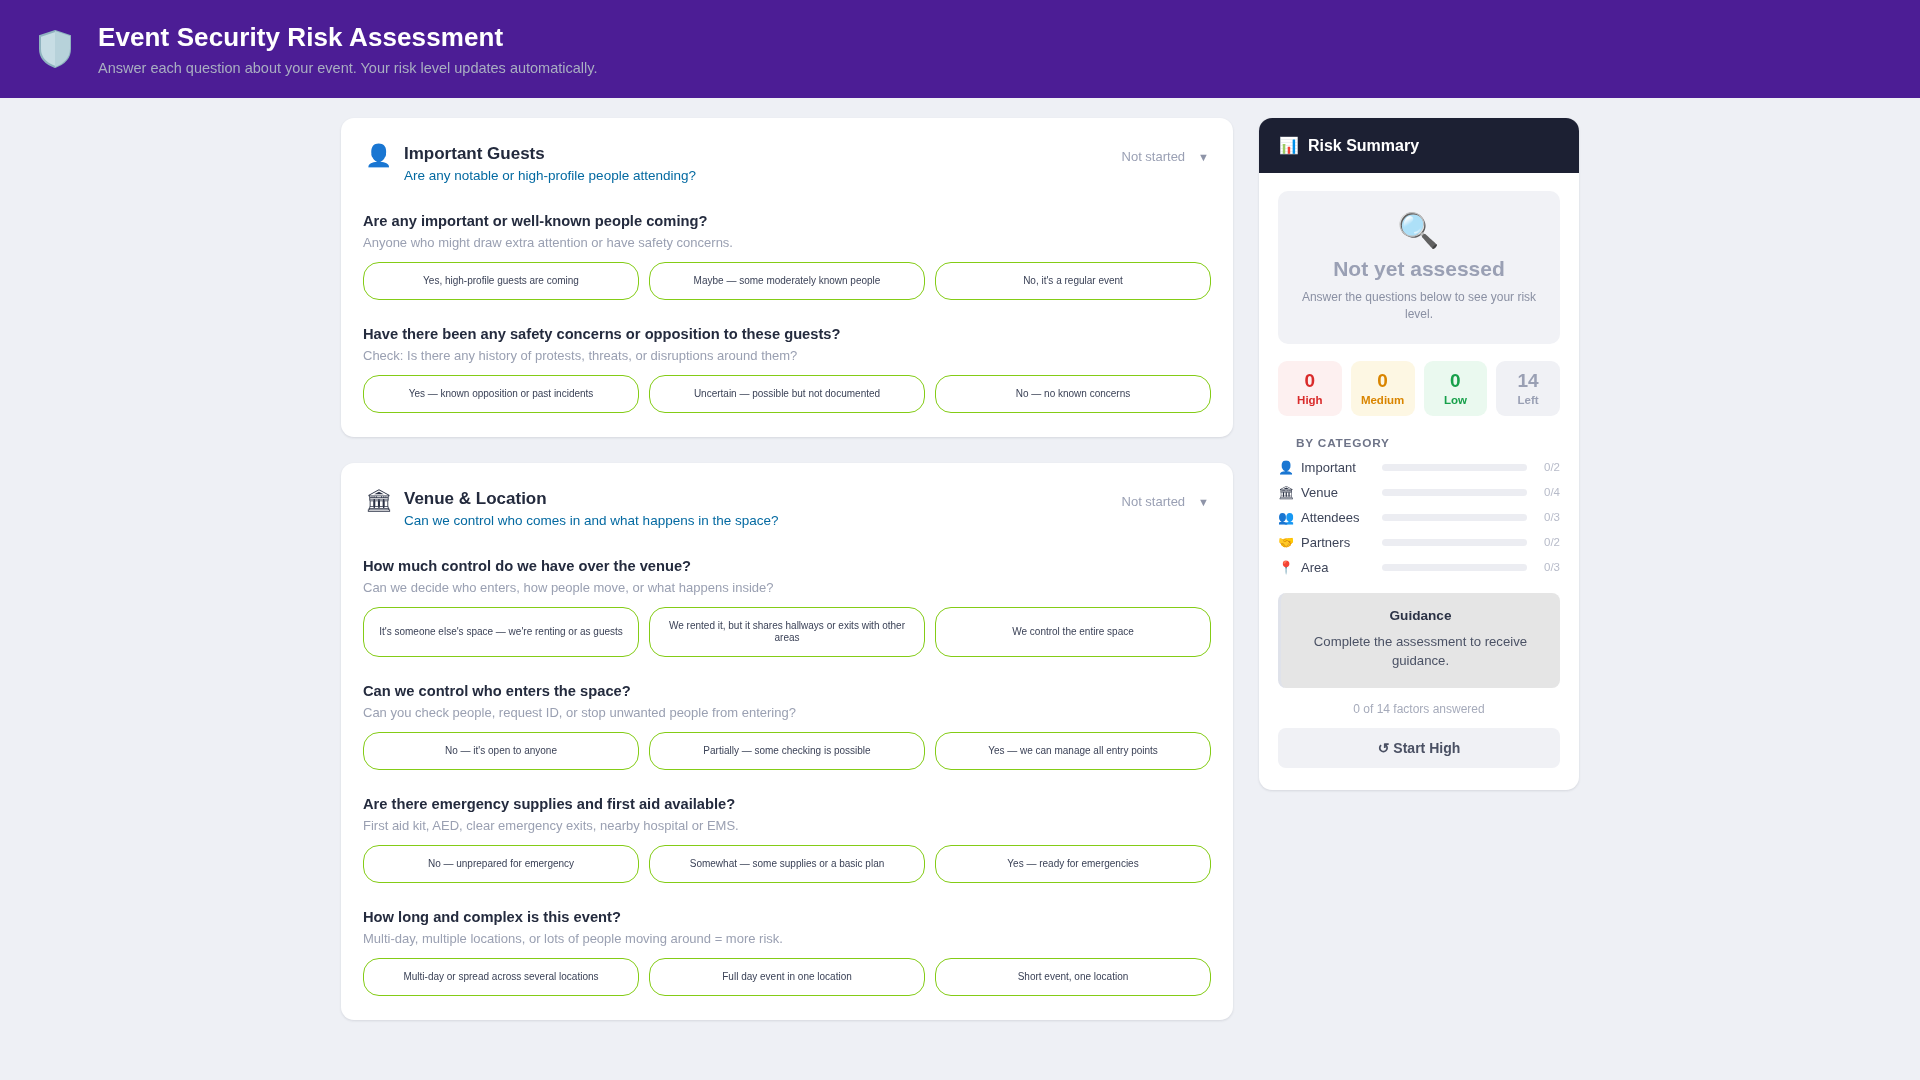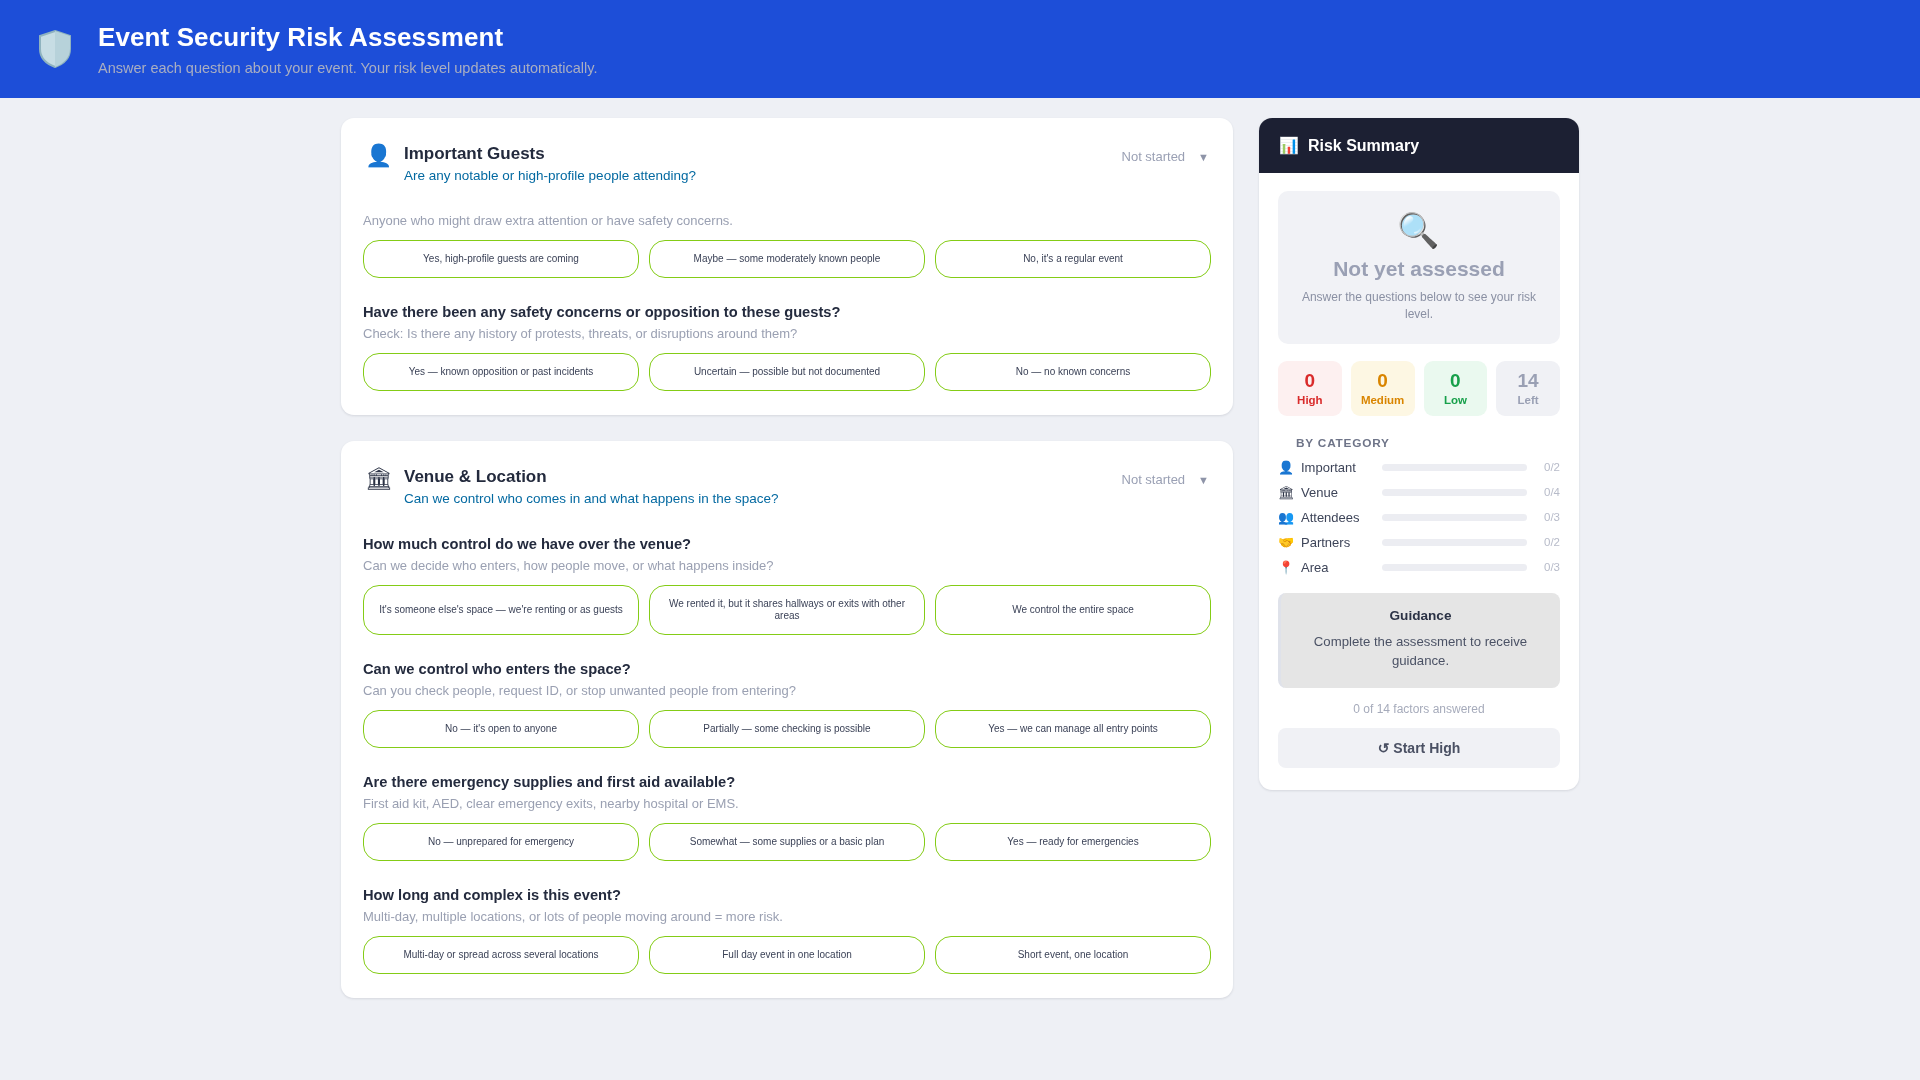--- a/index.html
+++ b/index.html
@@ -7,21 +7,21 @@
     width: 1920px; height: 1080px;
     overflow: hidden;
     background: #eef0f5;
     font-family: "Liberation Sans", sans-serif;
     color: #2b3245;
   }
 
   
   .topbar {
     height: 98px;
-    background: #1d4ed8;
+    background: #4c1d95;
     display: flex;
     align-items: center;
     padding: 0 0 0 34px;
     gap: 22px;
   }
   .shield-wrap { width: 42px; height: 46px; flex: none; display:flex; align-items:center; justify-content:center; }
   .topbar-texts { display: flex; flex-direction: column; gap: 7px; }
   .app-title { font-size: 26px; font-weight: bold; color: #ffffff; letter-spacing: .1px; }
   .app-sub { font-size: 14.5px; color: #a9aec2; }
 
@@ -187,20 +187,21 @@
           <span class="card-head-texts">
             <span class="card-title">Important Guests</span>
             <span class="card-sub">Are any notable or high-profile people attending?</span>
           </span>
           <span class="card-status">
             <span>Not started</span>
             <span class="caret">▼</span>
           </span>
         </div>
         <div class="qblock first">
+          <div class="q-title">Are any important or well-known people coming?</div>
           <div class="q-hint">Anyone who might draw extra attention or have safety concerns.</div>
           <div class="opts">
             <button class="opt">Yes, high-profile guests are coming</button>
             <button class="opt">Maybe — some moderately known people</button>
             <button class="opt">No, it's a regular event</button>
           </div>
         </div>
         <div class="qblock">
           <div class="q-title">Have there been any safety concerns or opposition to these guests?</div>
           <div class="q-hint">Check: Is there any history of protests, threats, or disruptions around them?</div>

